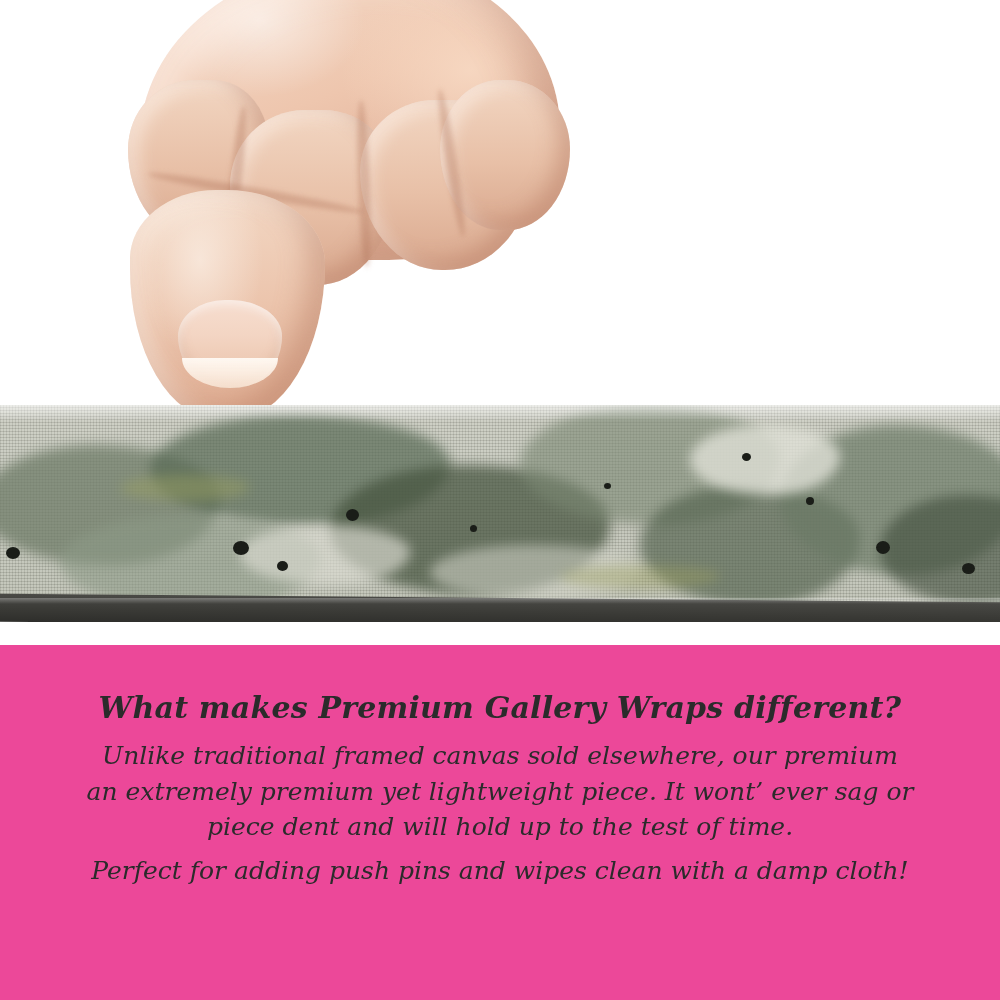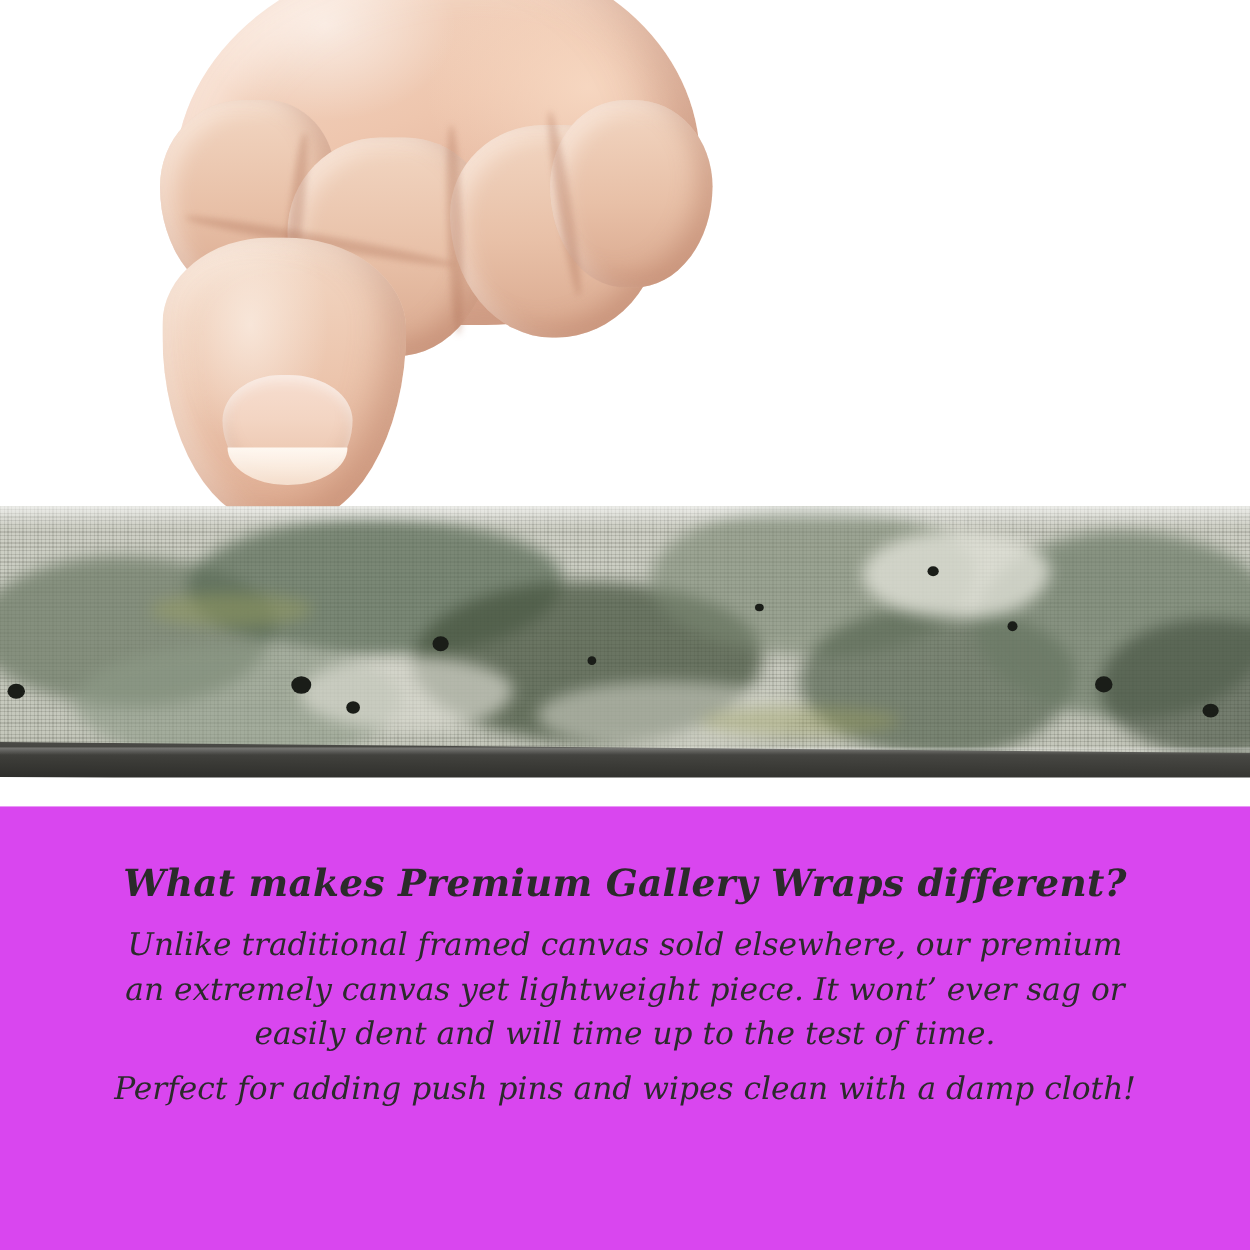--- a/index.html
+++ b/index.html
@@ -11,21 +11,21 @@
     width: 1000px;
     height: 1000px;
     overflow: hidden;
     font-family: "DejaVu Sans", sans-serif;
   }
 
   .scene {
     position: relative;
     width: 1000px;
     height: 1000px;
-    background: #d946ef;
+    background: #ec4899;
   }
 
   
   .photo {
     position: absolute;
     left: 0;
     top: 0;
     width: 1000px;
     height: 645px;
     overflow: hidden;
@@ -266,19 +266,19 @@
 
     <div class="strip-edge-dark"></div>
     <div class="strip-edge-sheen"></div>
     <div class="below-white"></div>
   </div>
 
   <div class="caption">
     <div class="caption-heading">What makes Premium Gallery Wraps different?</div>
     <div class="caption-body">
       <span class="caption-line">Unlike traditional framed canvas sold elsewhere, our premium</span>
-      <span class="caption-line">an extremely canvas yet lightweight piece. It wont’ ever sag or</span>
-      <span class="caption-line">easily dent and will time up to the test of time.</span>
+      <span class="caption-line">an extremely premium yet lightweight piece. It wont’ ever sag or</span>
+      <span class="caption-line">piece dent and will hold up to the test of time.</span>
       <span class="caption-final">Perfect for adding push pins and wipes clean with a damp cloth!</span>
     </div>
   </div>
 
 </div>
 
 </body></html>

